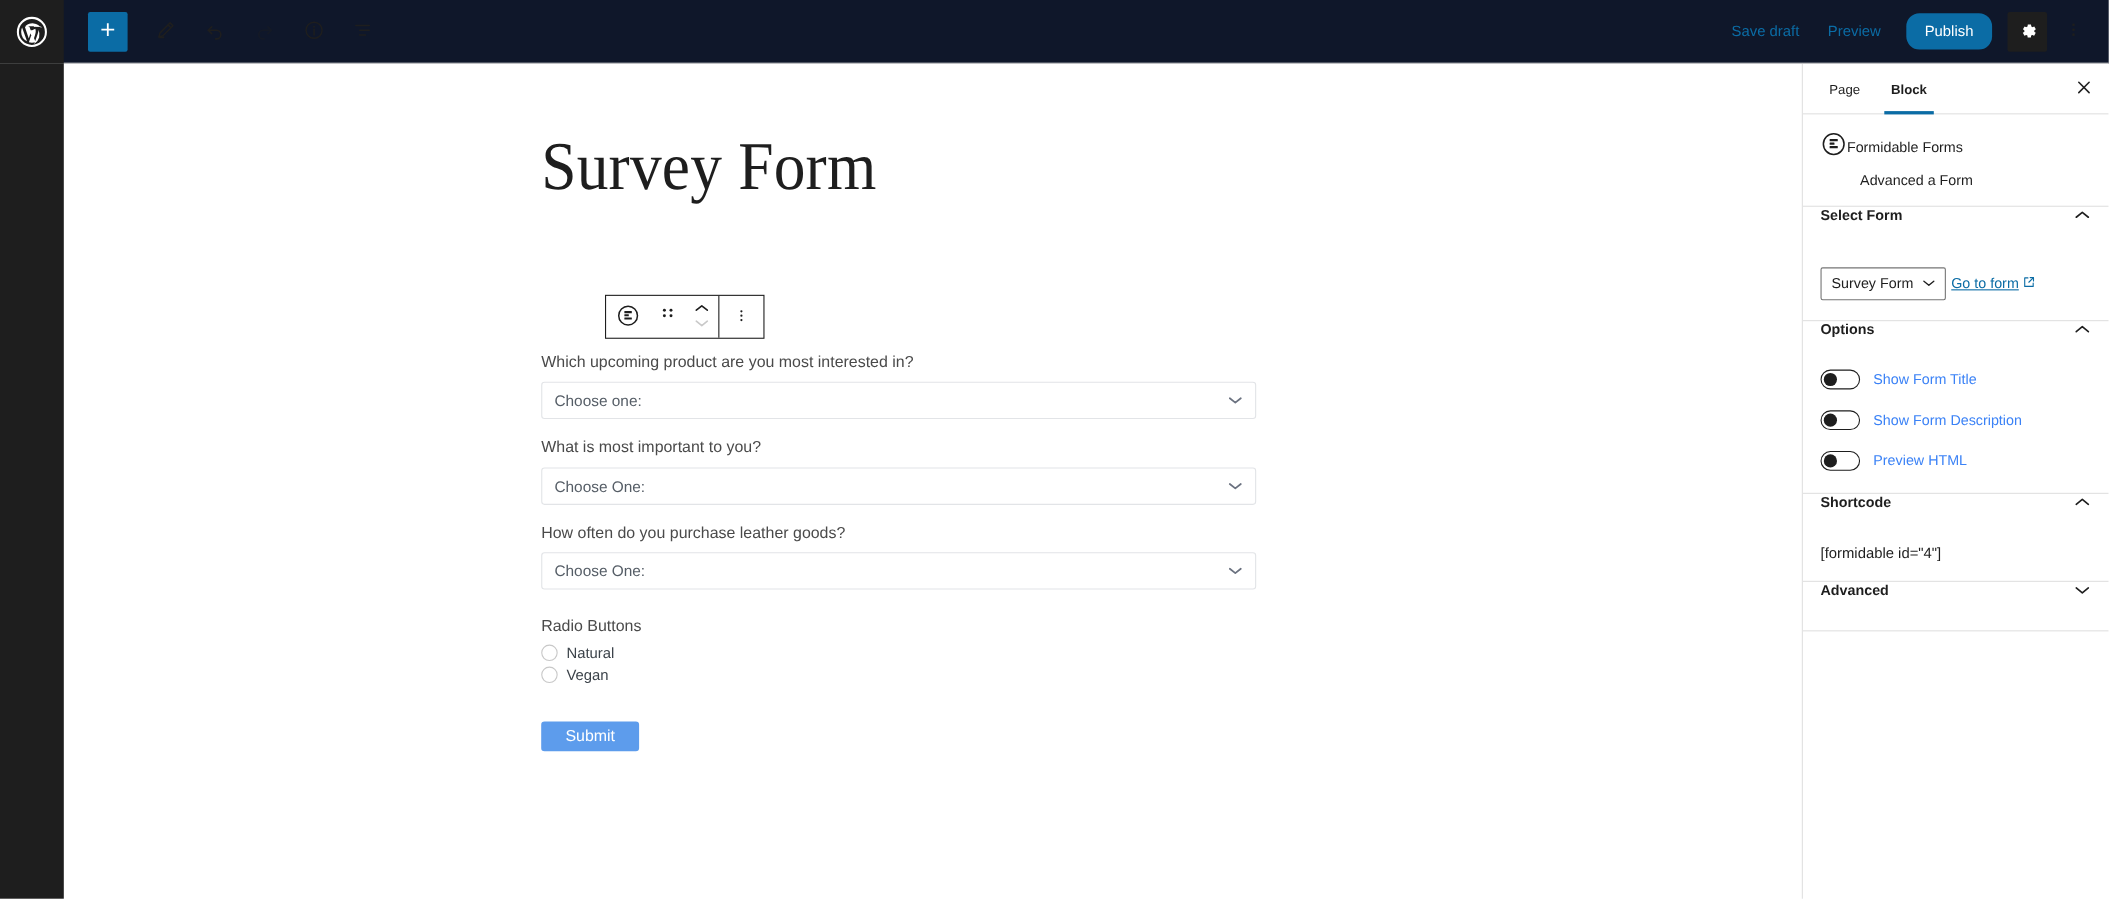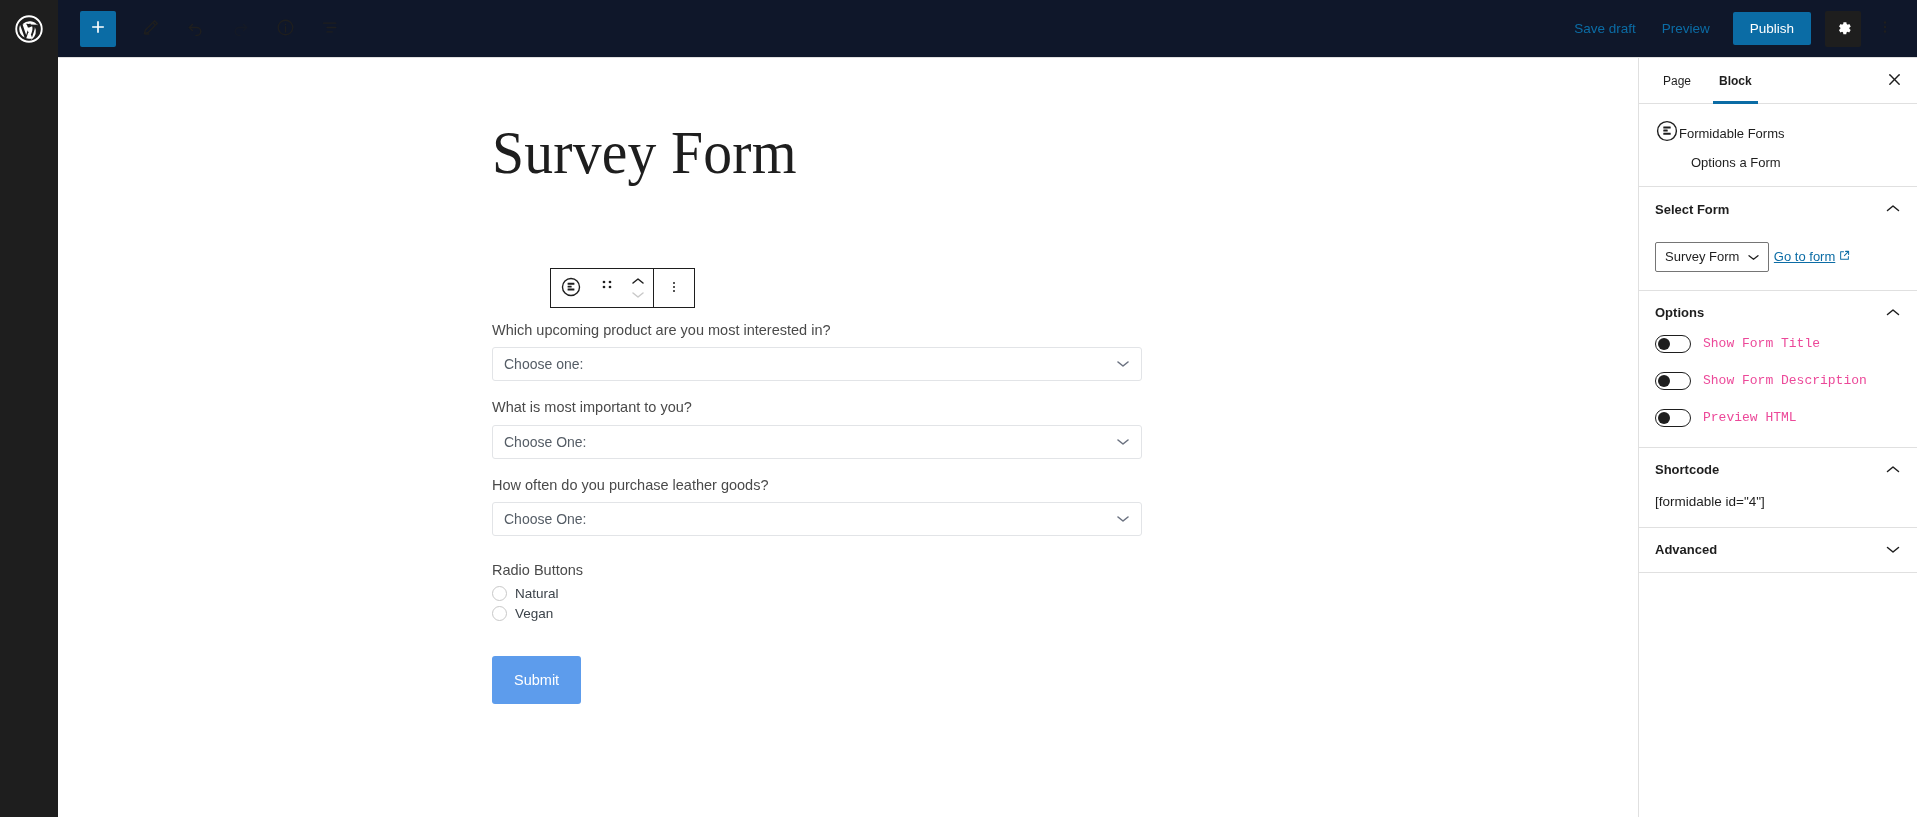--- a/index.html
+++ b/index.html
@@ -78,21 +78,21 @@
     font-family: "Liberation Sans", sans-serif;
     cursor: pointer;
     padding: 8px 13px;
     font-weight: 400;
     white-space: nowrap;
   }
   .publish-btn {
     background: #0b6ca5;
     color: #fff;
     border: none;
-    border-radius: 2px;
+    border-radius: 12px;
     font-size: 13.5px;
     font-family: "Liberation Sans", sans-serif;
     padding: 9px 17px;
     cursor: pointer;
     margin-left: 10px;
     font-weight: 400;
   }
   .settings-btn {
     width: 36px; height: 36px;
     background: #1e1e1e;
@@ -250,21 +250,21 @@
 
   .submit-btn {
     margin-top: 32px;
     background: #5d9cec;
     color: #ffffff;
     border: none;
     border-radius: 3px;
     font-size: 14.5px;
     font-family: "Liberation Sans", sans-serif;
     padding: 0 22px;
-    height: 48px;
+    height: 27px;
     cursor: pointer;
     display: inline-flex;
     align-items: center;
     justify-content: center;
   }
 
   
   .sidebar {
     position: absolute;
     top: 58px;
@@ -334,21 +334,20 @@
     color: #1e1e1e;
     font-family: "Liberation Sans", sans-serif;
     margin-top: 8px;
     margin-left: 36px;
   }
 
   .sb-panel { border-bottom: 1px solid #e0e0e0; }
   .sb-panel-head {
     height: 44px;
     display: flex;
-    align-items: center;
     justify-content: space-between;
     padding: 0 16px;
     cursor: pointer;
   }
   .sb-panel-title {
     font-size: 13px;
     font-weight: 700;
     color: #1e1e1e;
     font-family: "Liberation Sans", sans-serif;
   }
@@ -403,22 +402,22 @@
   .toggle .knob {
     position: absolute;
     width: 12px; height: 12px;
     border-radius: 50%;
     background: #1e1e1e;
     top: 2px;
     left: 2px;
   }
   .toggle-label {
     font-size: 13px;
-    color: #ec4899;
-    font-family: Liberation Mono, monospace;
+    color: #3b82f6;
+    font-family: Liberation Sans, sans-serif;
   }
 
   .shortcode-text {
     font-size: 13.5px;
     color: #1e1e1e;
     font-family: "Liberation Sans", sans-serif;
     margin-top: 2px;
   }
 </style>
 </head>
@@ -656,21 +655,21 @@
       <span>
         <svg width="24" height="24" viewBox="0 0 24 24">
           <circle cx="12" cy="12" r="9.4" fill="none" stroke="#1e1e1e" stroke-width="1.4"></circle>
           <rect x="8.3" y="7.4" width="7.4" height="2.1" rx="0.3" fill="#1e1e1e"></rect>
           <rect x="8.3" y="10.6" width="4.4" height="2.0" rx="0.3" fill="#1e1e1e"></rect>
           <rect x="8.3" y="13.7" width="7.4" height="2.1" rx="0.3" fill="#1e1e1e"></rect>
         </svg>
       </span>
       <span class="sb-blockcard-title">Formidable Forms</span>
     </div>
-    <div class="sb-blockcard-desc">Options a Form</div>
+    <div class="sb-blockcard-desc">Advanced a Form</div>
   </div>
 
   <div class="sb-panel">
     <div class="sb-panel-head">
       <span class="sb-panel-title">Select Form</span>
       <span>
         <svg width="16" height="11" viewBox="0 0 16 11" fill="none" stroke="#1e1e1e" stroke-width="1.5" stroke-linecap="round" stroke-linejoin="round">
             <path d="M2.5 7.5 8 3l5.5 4.5"></path>
           </svg>
       </span>

